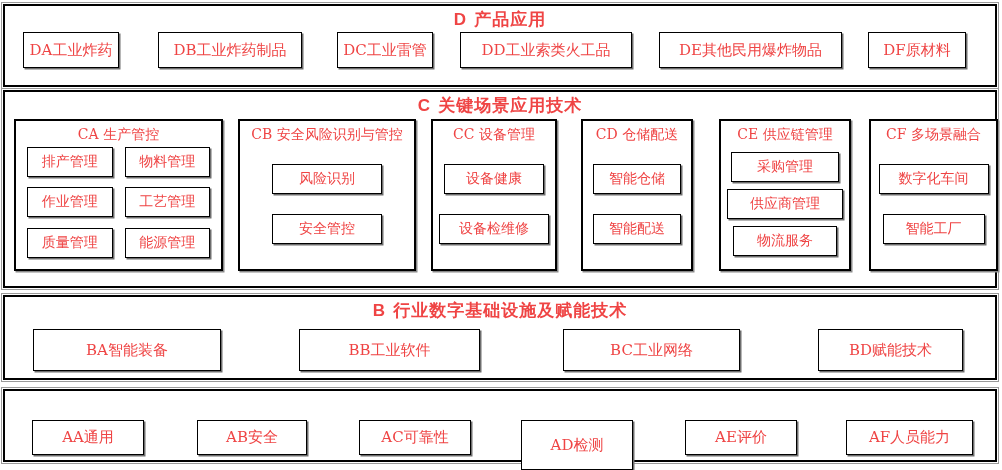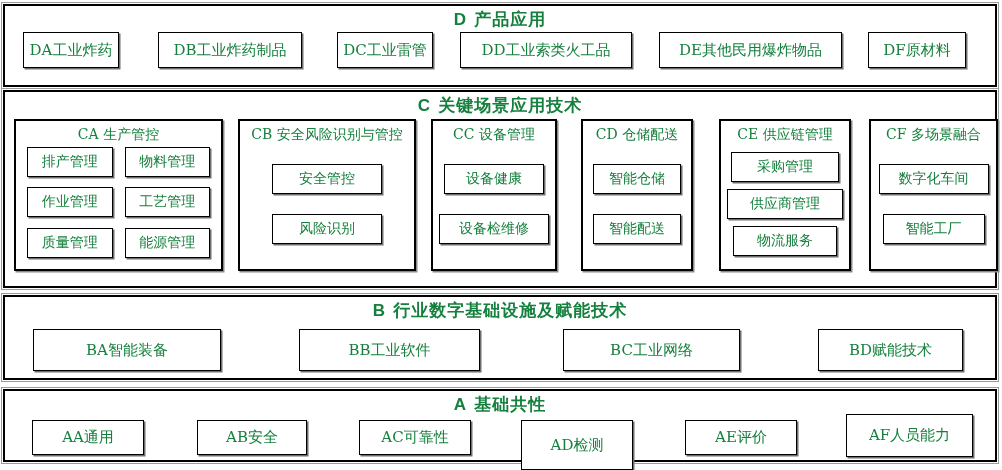--- a/index.html
+++ b/index.html
@@ -1,17 +1,17 @@
 <!DOCTYPE html>
 <html><head>
 <meta charset="utf-8">
 <style>
   html,body{margin:0;padding:0;background:#ffffff;}
   .page{
-    position:relative;width:1002px;height:470px;background:#ffffff;color:#15803d;
+    position:relative;width:1002px;height:470px;background:#ffffff;color:#ef4444;
     font-family:"DejaVu Serif","Liberation Serif",serif;overflow:hidden;
   }
   
   .band{
     position:absolute;left:3px;width:990px;background:#fff;
     border:2px solid #000;outline:1px solid #9a9a9a;outline-offset:1px;
     box-sizing:content-box;
   }
   .band-title{
     position:absolute;top:2px;left:0;width:100%;text-align:center;
@@ -80,22 +80,22 @@
         <div class="gbox">作业管理</div>
         <div class="gbox">工艺管理</div>
         <div class="gbox">质量管理</div>
         <div class="gbox">能源管理</div>
       </div>
     </div>
 
     <div class="group" style="left:233px;width:178px">
       <div class="group-title">CB 安全风险识别与管控</div>
       <div class="vboxes">
+        <div class="gbox" style="min-width:110px">风险识别</div>
         <div class="gbox" style="min-width:110px">安全管控</div>
-        <div class="gbox" style="min-width:110px">风险识别</div>
       </div>
     </div>
 
     <div class="group" style="left:426px;width:126px">
       <div class="group-title">CC 设备管理</div>
       <div class="vboxes">
         <div class="gbox" style="min-width:100px">设备健康</div>
         <div class="gbox" style="min-width:110px">设备检维修</div>
       </div>
     </div>
@@ -130,24 +130,21 @@
     <div class="band-title">
       <span class="t-letter">B</span><span>行业数字基础设施及赋能技术</span>
     </div>
     <div class="abox" style="left:28px;top:32px;width:188px;height:42px">BA智能装备</div>
     <div class="abox" style="left:294px;top:32px;width:181px;height:42px">BB工业软件</div>
     <div class="abox" style="left:558px;top:32px;width:177px;height:42px">BC工业网络</div>
     <div class="abox" style="left:813px;top:32px;width:145px;height:42px">BD赋能技术</div>
   </section>
 
   <section class="band" style="top:389px;height:69px">
-    <div class="band-title">
-      <span class="t-letter">A</span><span>基础共性</span>
-    </div>
     <div class="abox" style="left:27px;top:29px;width:112px;height:35px">AA通用</div>
     <div class="abox" style="left:192px;top:29px;width:110px;height:35px">AB安全</div>
     <div class="abox" style="left:354px;top:29px;width:112px;height:35px">AC可靠性</div>
     <div class="abox" style="left:516px;top:29px;width:112px;height:50px">AD检测</div>
     <div class="abox" style="left:680px;top:29px;width:112px;height:35px">AE评价</div>
-    <div class="abox" style="left:841px;top:23px;width:127px;height:43px">AF人员能力</div>
+    <div class="abox" style="left:841px;top:29px;width:127px;height:35px">AF人员能力</div>
   </section>
 
 </div>
 
 </body></html>

